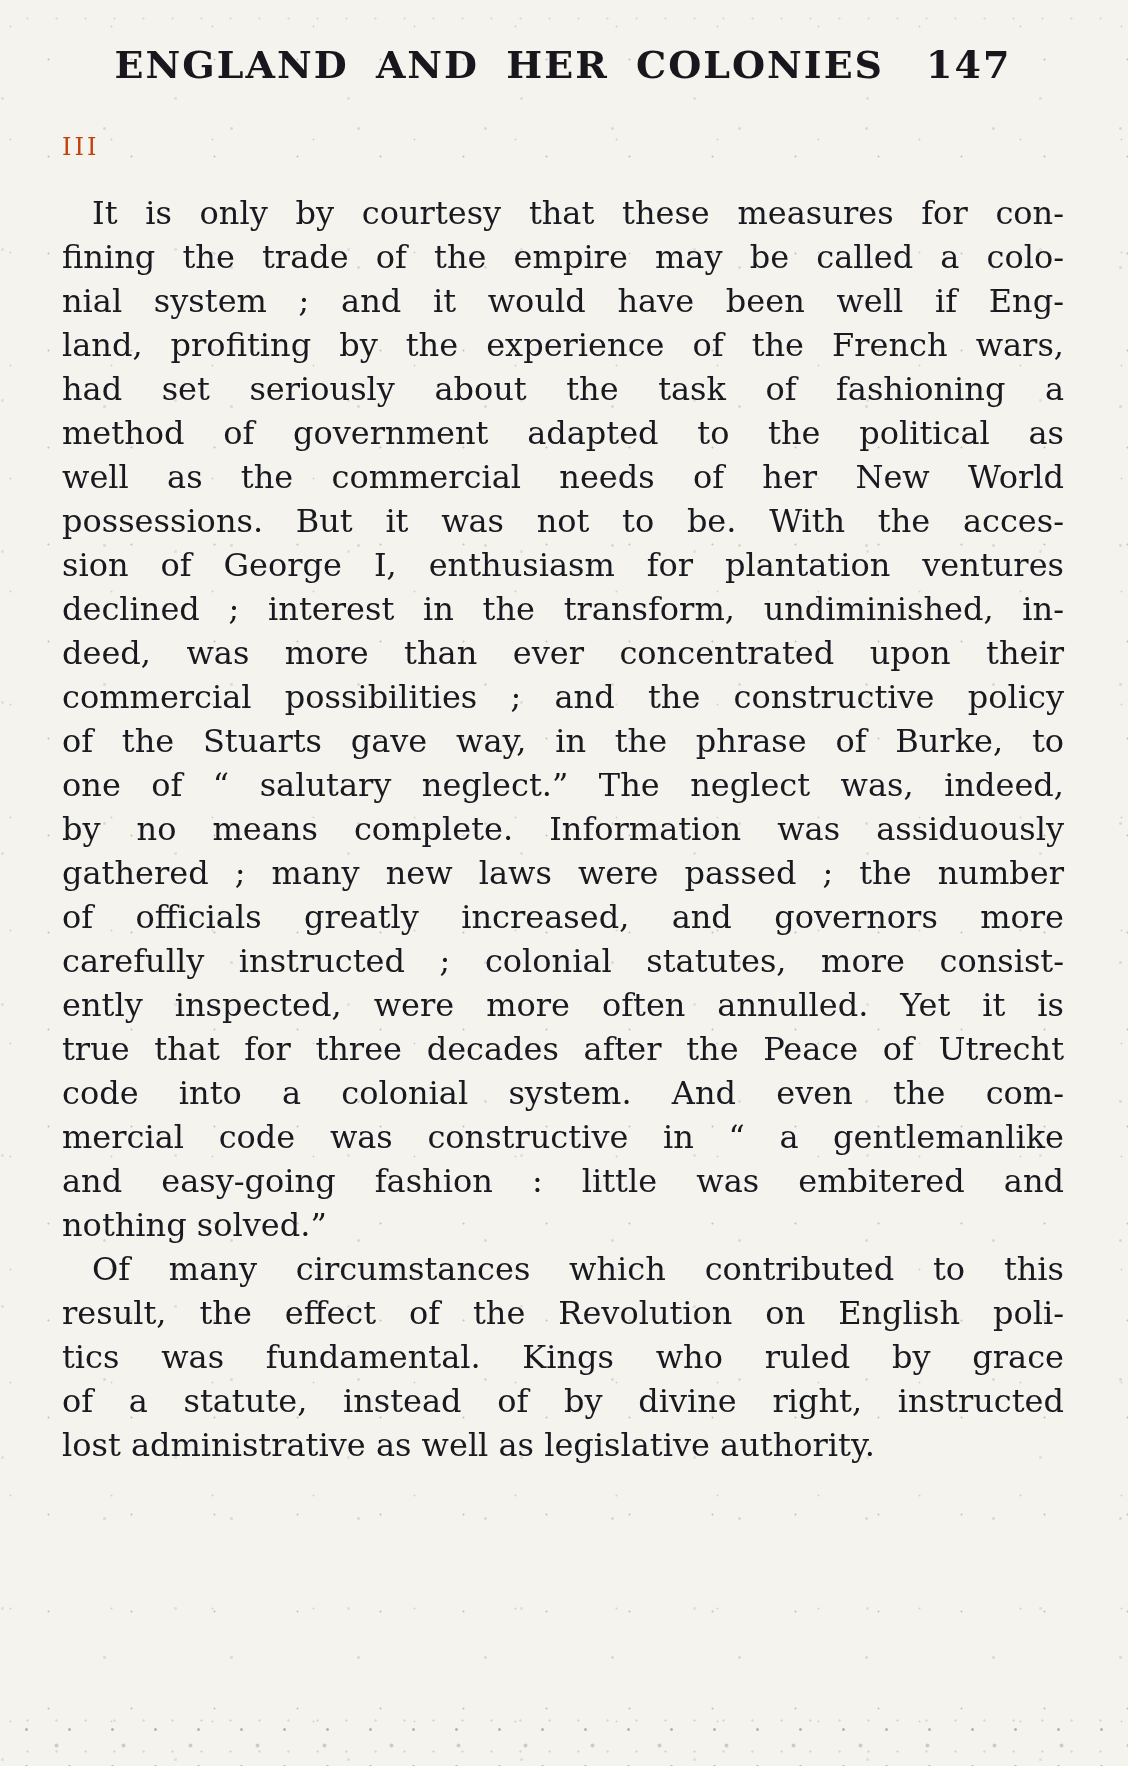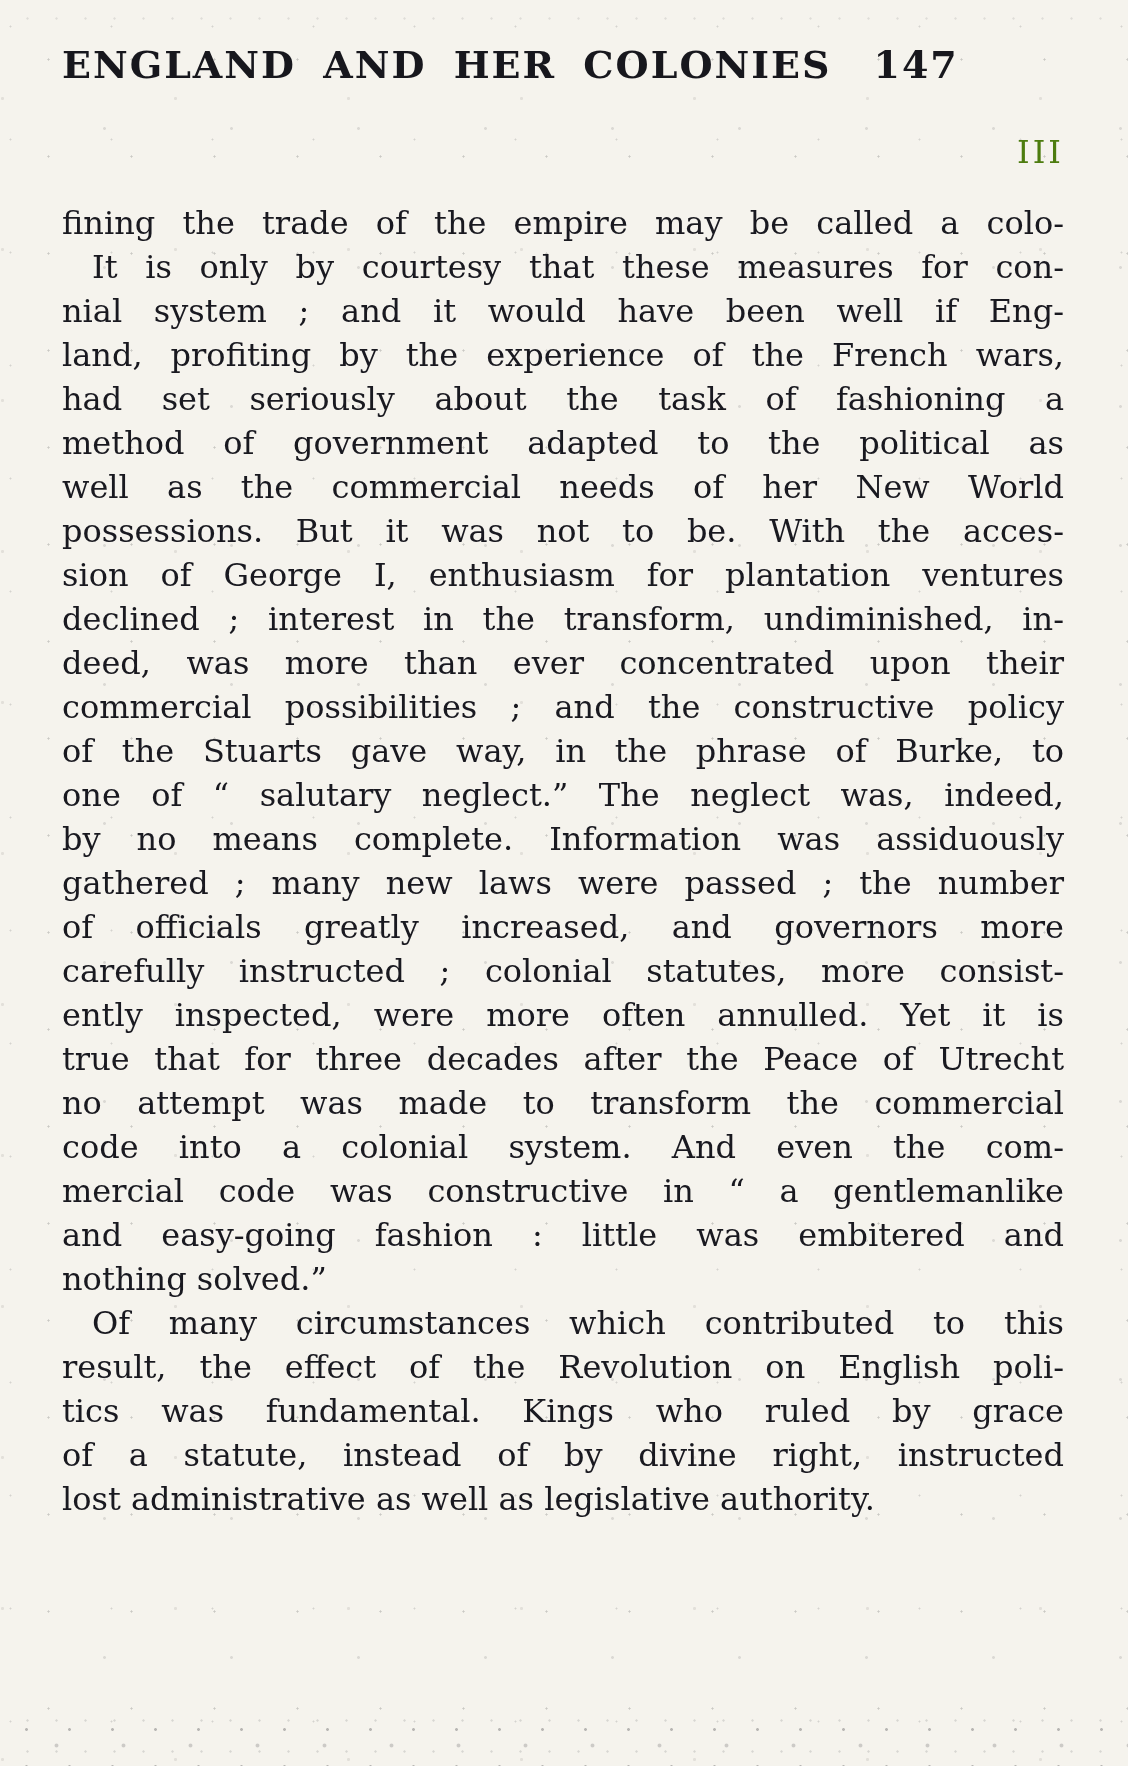--- a/index.html
+++ b/index.html
@@ -40,36 +40,36 @@
   .noise-bottom { bottom: 0; height: 64px; opacity: 0.6; }
 
   .page {
     position: absolute;
     inset: 0;
     padding: 36px 64px 0 62px;
     box-sizing: border-box;
   }
   .running-head {
     display: flex;
-    justify-content: flex-start;
+    justify-content: center;
     align-items: baseline;
     gap: 42px;
     font-size: 38px;
     font-weight: bold;
     letter-spacing: 2px;
     word-spacing: 12px;
     margin-top: 6px;
     color: #17171d;
   }
   .section-heading {
-    text-align: right;
-    font-size: 32px;
+    text-align: left;
+    font-size: 24px;
     letter-spacing: 3px;
     margin-top: 46px;
-    color: #4d7c0f;
+    color: #c2410c;
   }
   .body-text {
     margin-top: 30px;
     font-size: 32px;
     line-height: 44px;
   }
   .paragraph { margin: 0; }
   .text-line {
     text-align: justify;
     text-align-last: justify;
@@ -87,41 +87,40 @@
 
   <div class="running-head">
     <span class="head-title">ENGLAND AND HER COLONIES</span>
     <span class="head-page">147</span>
   </div>
 
   <div class="section-heading">III</div>
 
   <div class="body-text">
     <div class="paragraph">
+        <div class="text-line first-line">It is only by courtesy that these measures for con-</div>
         <div class="text-line">fining the trade of the empire may be called a colo-</div>
-        <div class="text-line first-line">It is only by courtesy that these measures for con-</div>
         <div class="text-line">nial system ; and it would have been well if Eng-</div>
         <div class="text-line">land, profiting by the experience of the French wars,</div>
         <div class="text-line">had set seriously about the task of fashioning a</div>
         <div class="text-line">method of government adapted to the political as</div>
         <div class="text-line">well as the commercial needs of her New World</div>
         <div class="text-line">possessions.  But it was not to be.  With the acces-</div>
         <div class="text-line">sion of George I, enthusiasm for plantation ventures</div>
         <div class="text-line">declined ; interest in the transform, undiminished, in-</div>
         <div class="text-line">deed, was more than ever concentrated upon their</div>
         <div class="text-line">commercial possibilities ; and the constructive policy</div>
         <div class="text-line">of the Stuarts gave way, in the phrase of Burke, to</div>
         <div class="text-line">one of “ salutary neglect.”  The neglect was, indeed,</div>
         <div class="text-line">by no means complete.  Information was assiduously</div>
         <div class="text-line">gathered ; many new laws were passed ; the number</div>
         <div class="text-line">of officials greatly increased, and governors more</div>
         <div class="text-line">carefully instructed ; colonial statutes, more consist-</div>
         <div class="text-line">ently inspected, were more often annulled.  Yet it is</div>
         <div class="text-line">true that for three decades after the Peace of Utrecht</div>
-        <div class="text-line">no attempt was made to transform the commercial</div>
         <div class="text-line">code into a colonial system.  And even the com-</div>
         <div class="text-line">mercial code was constructive in “ a gentlemanlike</div>
         <div class="text-line">and easy-going fashion : little was embitered and</div>
         <div class="text-line last-line">nothing solved.”</div>
       </div>
     <div class="paragraph">
         <div class="text-line first-line">Of many circumstances which contributed to this</div>
         <div class="text-line">result, the effect of the Revolution on English poli-</div>
         <div class="text-line">tics was fundamental.  Kings who ruled by grace</div>
         <div class="text-line">of a statute, instead of by divine right, instructed</div>

